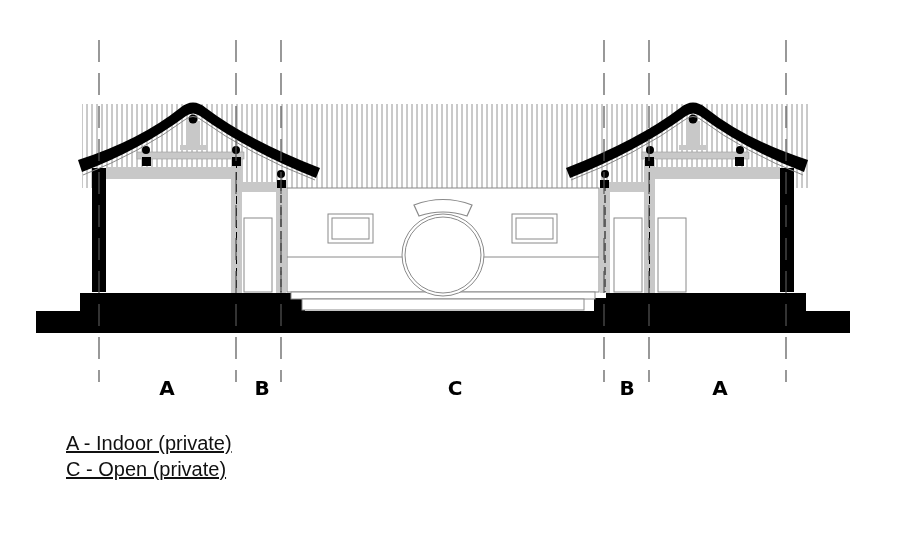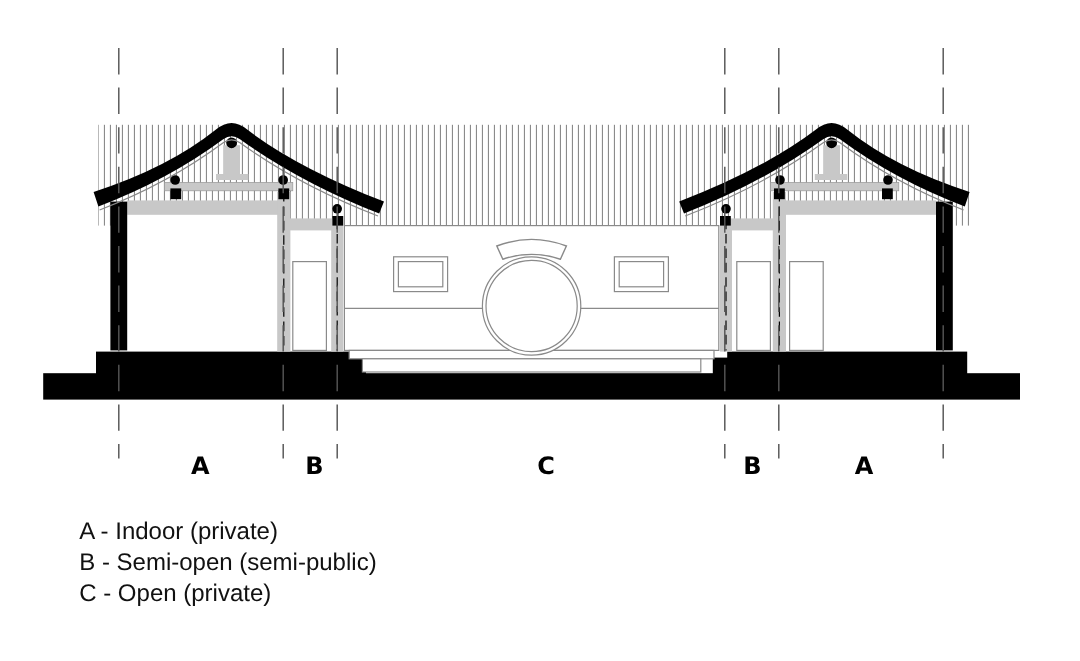--- a/index.html
+++ b/index.html
@@ -1,20 +1,20 @@
 <!DOCTYPE html>
 <html><head>
   <meta charset="utf-8">
   <style>
     html, body { margin: 0; padding: 0; background: #ffffff; }
     body { width: 900px; height: 551px; position: relative; overflow: hidden; font-family: "Liberation Sans", sans-serif; }
     #diagram { position: absolute; left: 0; top: 0; width: 900px; height: 551px; }
     .zone-label { position: absolute; top: 376px; font-family: "DejaVu Sans", sans-serif; font-weight: bold; font-size: 20px; color: #000; transform: translateX(-50%); }
     .legend { position: absolute; left: 66px; top: 430px; font-size: 20px; line-height: 26px; color: #111; }
-    .legend div { white-space: nowrap; }
+    .legend div { white-space: nowrap; text-decoration: underline; }
   </style>
 </head>
 <body>
 
 <svg id="diagram" width="900" height="551" viewBox="0 0 900 551" xmlns="http://www.w3.org/2000/svg">
   <defs>
     <pattern id="tiles" width="5" height="10" patternUnits="userSpaceOnUse">
       <line x1="2" y1="0" x2="2" y2="10" stroke="#777" stroke-width="0.8"></line>
     </pattern>
   </defs>
@@ -117,15 +117,14 @@
 </svg>
 
 <div class="zone-label" style="left:167px">A</div>
 <div class="zone-label" style="left:262px">B</div>
 <div class="zone-label" style="left:455px">C</div>
 <div class="zone-label" style="left:627px">B</div>
 <div class="zone-label" style="left:720px">A</div>
 
 <div class="legend">
   <div>A - Indoor (private)</div>
-  <div>B - Semi-open (semi-public)</div>
   <div>C - Open (private)</div>
 </div>
 
 </body></html>

